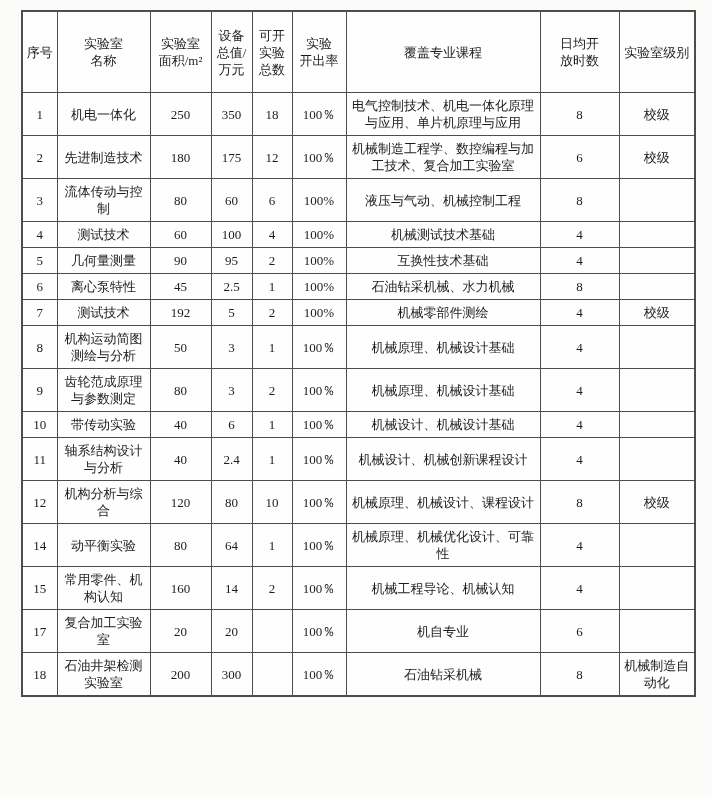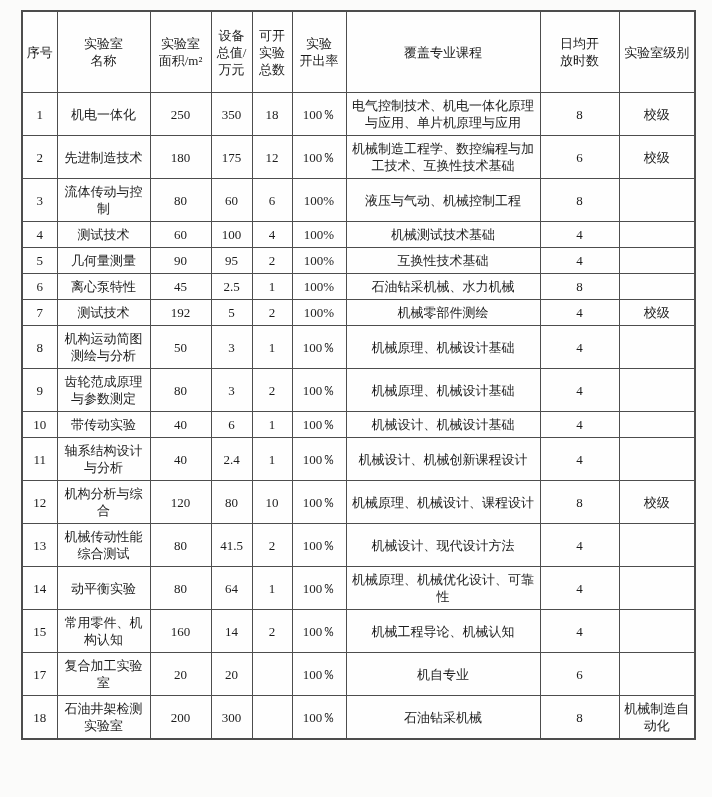--- a/index.html
+++ b/index.html
@@ -100,21 +100,21 @@
           <td class="wrap">校级</td>
         </tr>
 
         <tr>
           <td class="num">2</td>
           <td class="wrap">先进制造技术</td>
           <td class="num">180</td>
           <td class="num">175</td>
           <td class="num">12</td>
           <td class="num">100％</td>
-          <td class="wrap">机械制造工程学、数控编程与加工技术、互换性技术基础</td>
+          <td class="wrap">机械制造工程学、数控编程与加工技术、复合加工实验室</td>
           <td class="num">6</td>
           <td class="wrap">校级</td>
         </tr>
 
         <tr>
           <td class="num">3</td>
           <td class="wrap">流体传动与控制</td>
           <td class="num">80</td>
           <td class="num">60</td>
           <td class="num">6</td>
@@ -225,31 +225,20 @@
           <td class="wrap">机构分析与综合</td>
           <td class="num">120</td>
           <td class="num">80</td>
           <td class="num">10</td>
           <td class="num">100％</td>
           <td class="wrap">机械原理、机械设计、课程设计</td>
           <td class="num">8</td>
           <td class="wrap">校级</td>
         </tr>
 
-        <tr>
-          <td class="num">13</td>
-          <td class="wrap">机械传动性能综合测试</td>
-          <td class="num">80</td>
-          <td class="num">41.5</td>
-          <td class="num">2</td>
-          <td class="num">100％</td>
-          <td class="wrap">机械设计、现代设计方法</td>
-          <td class="num">4</td>
-          <td class="wrap"></td>
-        </tr>
 
         <tr>
           <td class="num">14</td>
           <td class="wrap">动平衡实验</td>
           <td class="num">80</td>
           <td class="num">64</td>
           <td class="num">1</td>
           <td class="num">100％</td>
           <td class="wrap">机械原理、机械优化设计、可靠性</td>
           <td class="num">4</td>

